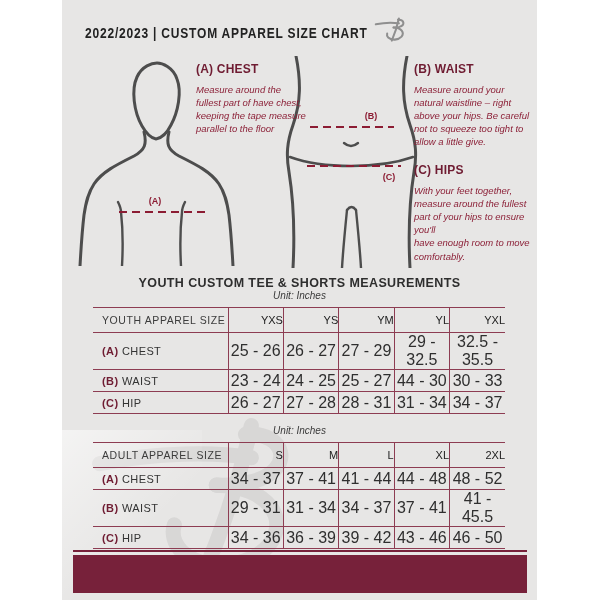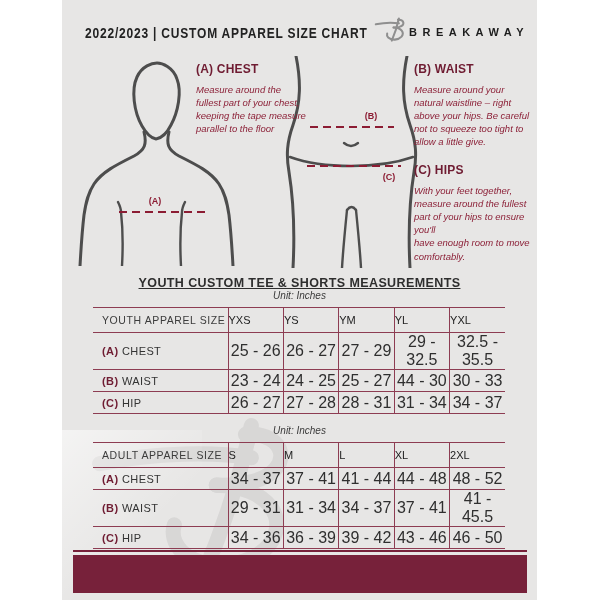--- a/index.html
+++ b/index.html
@@ -45,21 +45,21 @@
 
   
   .size-table{position:absolute;left:31px;width:412px;border-collapse:collapse;table-layout:fixed;}
   .size-table col.c-label{width:135px;}
   .size-table th,.size-table td{border-top:1.5px solid var(--tborder);font-weight:normal;}
   .size-table th+th,.size-table td+td{border-left:1.5px solid var(--tborder);}
   .size-table tbody tr:last-child th,.size-table tbody tr:last-child td{border-bottom:1.5px solid var(--tborder);}
   .size-table thead th{height:25px;}
   .size-table tbody td,.size-table tbody th{height:22px;}
   .lbl-head{text-align:left;padding-left:9px;font-size:10.5px;color:#3c3c3c;letter-spacing:.6px;}
-  .size-head{text-align:left;font-size:11px;font-weight:bold;color:#222;}
+  .size-head{text-align:right;font-size:11px;font-weight:bold;color:#222;}
   .row-label{text-align:left;padding-left:9px;font-size:11px;color:#333;letter-spacing:.4px;}
   .row-label .pfx{font-weight:bold;color:var(--maroon-dark);}
   .val{text-align:center;font-size:16px;font-weight:600;color:#2f2f2f;}
 
   
   .watermark{position:absolute;left:26px;top:408px;opacity:.9;}
   .footer-line{position:absolute;left:11px;top:550px;width:454px;height:2px;background:var(--footer);}
   .footer-bar{position:absolute;left:11px;top:555px;width:454px;height:38px;background:var(--footer);}
   .corner-shade{position:absolute;left:0;top:430px;width:140px;height:170px;
     background:linear-gradient(135deg,rgba(255,255,255,.55),rgba(255,255,255,0) 60%);pointer-events:none;}
@@ -72,21 +72,20 @@
 
     <div class="hdr-title">2022/2023  |  CUSTOM APPAREL SIZE CHART</div>
     <svg class="logo" width="32" height="30" viewBox="0 0 36 32">
       <g fill="none" stroke="#8f8f8f" stroke-width="2.3" stroke-linecap="round" stroke-linejoin="round">
         <path d="M 2 9.5 C 12 7.5, 22 7.5, 28 8.5"></path>
         <path d="M 28 3 C 26 12, 23 21, 20 28"></path>
         <path d="M 27 4.5 C 34 4, 35.5 10.5, 28.5 12.5 C 26.5 13, 24 13.3, 22 13.2"></path>
         <path d="M 22 13.2 C 31 13.5, 34.5 19, 31 23.5 C 27.5 27.5, 19.5 28, 16 24.5 C 14.8 23.2, 14.3 21.5, 14.8 20"></path>
       </g>
     </svg>
-    <div class="brand">BREAKAWAY</div>
 
     <svg class="fig fig-upper" width="178" height="208" viewBox="0 0 178 208">
       <path class="outline" d="M 78 68 C 70 54 67 32 73 19 C 78 8 88 5 93 5 C 98 5 109 9 113 21 C 118 34 114 54 107 67 C 103 75 98 80 92 81 C 86 80 82 75 78 68"></path>
       <path class="outline" d="M 80 74 C 83 86 81 92 70 98 C 52 107 38 114 30 126 C 24 135 22 144 20 157 C 18 174 17 190 16 208"></path>
       <path class="outline" d="M 105 74 C 102 86 104 92 115 98 C 133 107 147 114 155 126 C 161 135 163 144 165 157 C 167 174 168 190 169 208"></path>
       <path class="outline thin" d="M 54 144 C 56 148 57 150 57 154 C 59 172 59 190 58 208"></path>
       <path class="outline thin" d="M 121 144 C 119 148 118 150 118 154 C 116 172 116 190 117 208"></path>
       <path class="dash" d="M 55 154 L 141 154"></path>
       <text class="dash-label" x="91" y="146" text-anchor="middle">(A)</text>
     </svg>
@@ -100,21 +99,21 @@
       <path class="outline thin" d="M 64 154 C 62 174 60 194 59 212"></path>
       <path class="outline thin" d="M 73 154 C 75 174 77 194 78 212"></path>
       <path class="dash" d="M 27 71 L 111 71"></path>
       <text class="dash-label" x="88" y="63" text-anchor="middle">(B)</text>
       <path class="dash" d="M 24 110 L 118 110"></path>
       <text class="dash-label" x="106" y="124" text-anchor="middle">(C)</text>
     </svg>
 
     <div class="guide g-chest">
       <h3>(A) CHEST</h3>
-      <p>Measure around the fullest part of your chest, keeping the tape measure parallel to the floor</p>
+      <p>Measure around the fullest part of have chest, keeping the tape measure parallel to the floor</p>
     </div>
     <div class="guide g-waist">
       <h3>(B) WAIST</h3>
       <p>Measure around your natural waistline – right above your hips. Be careful not to squeeze too tight to allow a little give.</p>
     </div>
     <div class="guide g-hips">
       <h3>(C) HIPS</h3>
       <p>With your feet together, measure around the fullest part of your hips to ensure you'll
 have enough room to move comfortably.</p>
     </div>
@@ -122,21 +121,21 @@
     <svg class="watermark" width="210" height="187" viewBox="0 0 36 32">
       <g fill="none" stroke="#d7d6d5" stroke-width="2.6" stroke-linecap="round" stroke-linejoin="round">
         <path d="M 2 9.5 C 12 7.5, 22 7.5, 28 8.5"></path>
         <path d="M 28 3 C 26 12, 23 21, 20 28"></path>
         <path d="M 27 4.5 C 34 4, 35.5 10.5, 28.5 12.5 C 26.5 13, 24 13.3, 22 13.2"></path>
         <path d="M 22 13.2 C 31 13.5, 34.5 19, 31 23.5 C 27.5 27.5, 19.5 28, 16 24.5 C 14.8 23.2, 14.3 21.5, 14.8 20"></path>
       </g>
     </svg>
     <div class="corner-shade"></div>
 
-    <div class="section-title" style="top:276px;text-decoration:underline;">YOUTH CUSTOM TEE &amp; SHORTS MEASUREMENTS</div>
+    <div class="section-title" style="top:276px;">YOUTH CUSTOM TEE &amp; SHORTS MEASUREMENTS</div>
     <div class="unit" style="top:290px;">Unit: Inches</div>
     <table class="size-table" style="top:307px;">
       <colgroup>
           <col class="c-label">
           <col>
           <col>
           <col>
           <col>
           <col>
         </colgroup>

